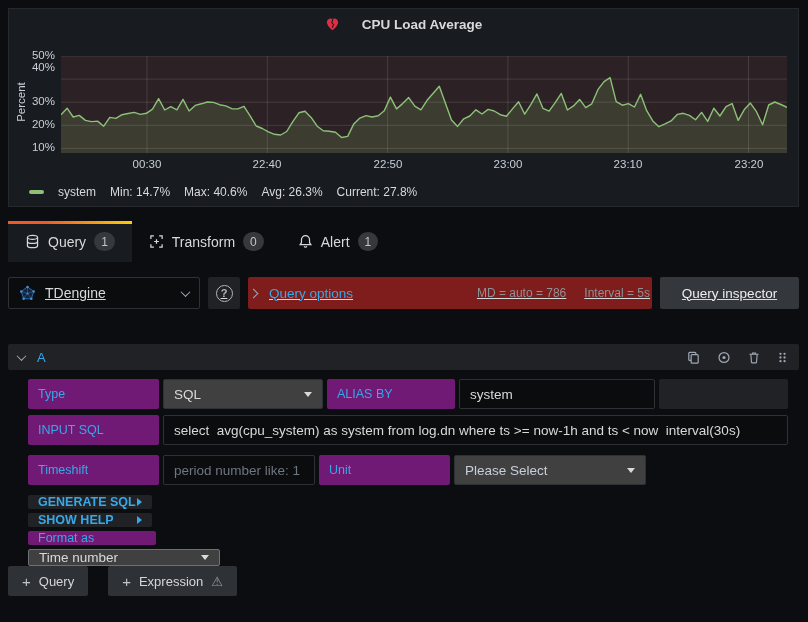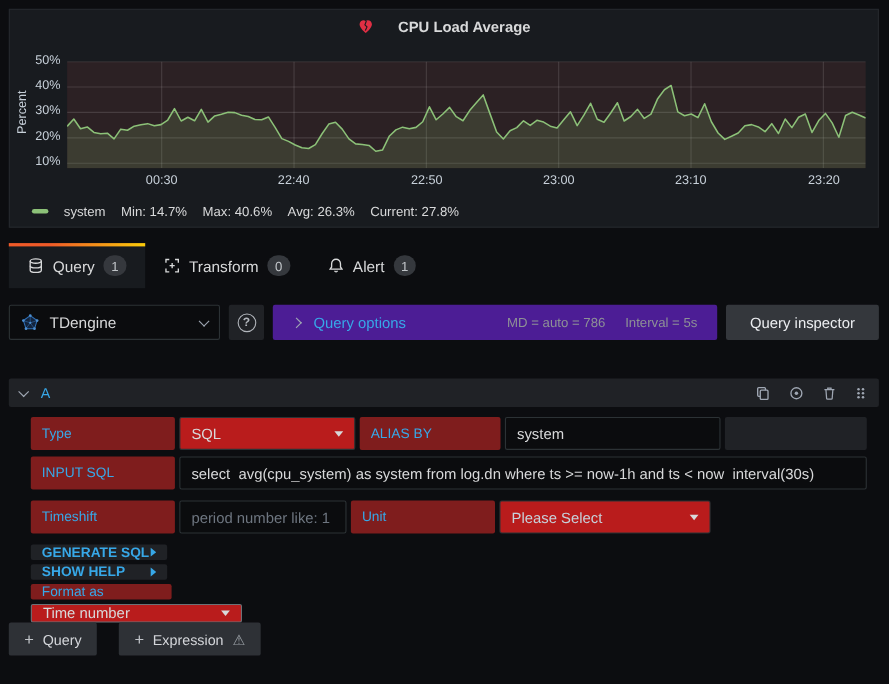--- a/index.html
+++ b/index.html
@@ -23,48 +23,48 @@
   .tabbar { position:absolute; left:8px; top:221px; display:flex; align-items:stretch; height:41px; }
   .tab { position:relative; display:flex; align-items:center; gap:8px; padding:0 17px; font-size:14px; color:#d8d9da; cursor:pointer; }
   .tab.active { background:#181b1f; }
   .tab.active::before { content:''; position:absolute; left:0; top:0; right:0; height:3px;
      background:linear-gradient(90deg,#f05a28 30%,#fbca0a 99%); }
   .badge { background:#35383d; color:#c1c5c9; border-radius:10px; min-width:20px; height:19px; padding:0 7px; font-size:12px; display:flex; align-items:center; justify-content:center; }
   .ticon { display:flex; align-items:center; }
   .ticon svg { stroke:#d8d9da; fill:none; stroke-width:1.3; }
 
   
-  .toolbar { position:absolute; left:8px; top:277px; width:791px; height:21px; display:flex; gap:8px; }
+  .toolbar { position:absolute; left:8px; top:277px; width:791px; height:21px; display:flex; gap:8px;text-decoration:underline; }
   .ds-picker { width:192px; height:32px; background:#0b0c0e; border:1px solid #2c3235; border-radius:2px; display:flex; align-items:center; padding:0 10px; gap:9px; cursor:pointer; }
   .ds-name { flex:1; font-size:14px; color:#d8d9da; }
   .help-btn { width:32px; height:32px; background:#202226; border-radius:2px; display:flex; align-items:center; justify-content:center; cursor:pointer; }
   .qmark { width:17px; height:17px; border:1.5px solid #b2b6bc; border-radius:50%; color:#b2b6bc; font-size:11px; font-weight:bold; display:flex; align-items:center; justify-content:center; }
-  .opt-bar { width:404px; height:32px; background:#4c1d95; border-radius:2px; display:flex; align-items:center; padding:0 18px; gap:12px; }
+  .opt-bar { width:404px; height:32px; background:#7f1d1d; border-radius:2px; display:flex; align-items:center; padding:0 2px; gap:12px; }
   .opt-label { font-size:13.5px; color:#37a8e8; cursor:pointer; }
   .opt-stats { margin-left:auto; display:flex; gap:18px; font-size:12px; color:#8e9196; }
   .inspector-btn { flex:1; height:32px; background:#34373c; border-radius:2px; border:none; color:#eceef1; font-size:13.5px; font-weight:500; cursor:pointer; font-family:inherit; }
 
   
   .chev { width:7px; height:7px; border-right:1.5px solid #9fa7b3; border-bottom:1.5px solid #9fa7b3; display:inline-block; }
   .chev.down { transform:rotate(45deg) translate(-1px,-1px); }
   .chev.right { transform:rotate(-45deg); }
   .caret-down { width:0; height:0; border-left:4px solid transparent; border-right:4px solid transparent; border-top:5px solid #d8d9da; }
   .caret-right-blue { width:0; height:0; border-top:4px solid transparent; border-bottom:4px solid transparent; border-left:5px solid #37a8e8; }
 
   
   .editor { position:absolute; left:8px; top:344px; width:791px; }
   .rowA { height:26px; background:#202226; display:flex; align-items:center; padding:0 10px; gap:12px; border-radius:2px; }
   .refid { color:#37a8e8; font-size:13px; font-weight:500; }
   .rowA-icons { margin-left:auto; display:flex; align-items:center; gap:15px; }
   .rowA-icons svg { stroke:#9fa7b3; fill:none; stroke-width:1.3; cursor:pointer; }
   .form-row { display:flex; gap:4px; margin-left:20px; width:760px; height:30px; }
   .fr1 { margin-top:9px; } .fr2 { margin-top:6px; } .fr3 { margin-top:10px; } .fr4 { margin-top:10px;flex-direction:column; }
-  .cell-label { background:#7f1d1d; color:#37a8e8; font-size:12.5px; font-weight:500; display:flex; align-items:center; padding:0 10px; border-radius:2px; }
+  .cell-label { background:#701a75; color:#37a8e8; font-size:12.5px; font-weight:500; display:flex; align-items:center; padding:0 10px; border-radius:2px; }
   .cell-btn { background:#202226; color:#37a8e8; font-size:12.5px; font-weight:bold; display:flex; align-items:center; padding:0 10px; border-radius:2px; cursor:pointer; justify-content:space-between; }
-  .cell-select { background:#b91c1c; border:1px solid #2c3235; border-radius:2px; color:#d8d9da; font-size:13.5px; display:flex; align-items:center; justify-content:space-between; padding:0 10px; cursor:pointer; }
+  .cell-select { background:#404040; border:1px solid #2c3235; border-radius:2px; color:#d8d9da; font-size:13.5px; display:flex; align-items:center; justify-content:space-between; padding:0 10px; cursor:pointer; }
   .cell-input { background:#0b0c0e; border:1px solid #2c3235; border-radius:2px; color:#d8d9da; font-size:13.5px; padding:0 10px; font-family:inherit; }
   .cell-input::placeholder { color:#6e7680; }
   .cell-filler { background:#202226; border-radius:2px; flex:1; }
   .w131 { width:131px; } .w160 { width:160px; } .w128 { width:128px; } .w196 { width:196px; }
   .w152 { width:152px; } .w192 { width:192px; } .w124 { width:124px; }
   .flex1 { flex:1; }
   .sel-lite { border-color:#6d7177; }
 
   
   .footer { position:absolute; left:8px; top:566px; display:flex; gap:20px; }
@@ -81,21 +81,21 @@
     <div class="panel-header">
       <svg width="15" height="15" viewBox="0 0 16 16">
         <path d="M8 14 C8 14 2 9.5 2 5.5 C2 3 4 1.5 6 1.5 C7.2 1.5 8 2.3 8 2.3 C8 2.3 8.8 1.5 10 1.5 C12 1.5 14 3 14 5.5 C14 9.5 8 14 8 14 Z" fill="#e02f44"></path>
         <polyline points="8.6,2.2 7.2,6 9.2,8 7.6,11.5" fill="none" stroke="#181b1f" stroke-width="1.1"></polyline>
       </svg>
       <span class="panel-title">CPU Load Average</span>
     </div>
     <div class="chart-wrap">
       <div class="ylab">Percent</div>
       <div class="ytick" style="top:10px">50%</div>
-      <div class="ytick" style="top:33px">40%</div>
+      <div class="ytick" style="top:22px">40%</div>
       <div class="ytick" style="top:56px">30%</div>
       <div class="ytick" style="top:79px">20%</div>
       <div class="ytick" style="top:102px">10%</div>
       <svg class="plot" viewBox="0 0 726 97" preserveAspectRatio="none">
           <line x1="0" y1="0.0" x2="726" y2="0.0" stroke="rgba(255,255,255,0.13)" stroke-width="1"></line>
           <line x1="0" y1="23.1" x2="726" y2="23.1" stroke="rgba(255,255,255,0.13)" stroke-width="1"></line>
           <line x1="0" y1="46.2" x2="726" y2="46.2" stroke="rgba(255,255,255,0.13)" stroke-width="1"></line>
           <line x1="0" y1="69.3" x2="726" y2="69.3" stroke="rgba(255,255,255,0.13)" stroke-width="1"></line>
           <line x1="0" y1="92.4" x2="726" y2="92.4" stroke="rgba(255,255,255,0.13)" stroke-width="1"></line>
           <line x1="86.0" y1="0" x2="86.0" y2="97" stroke="rgba(255,255,255,0.13)" stroke-width="1"></line>

